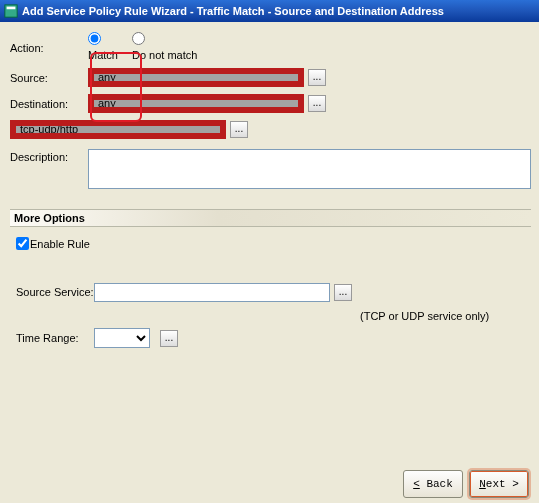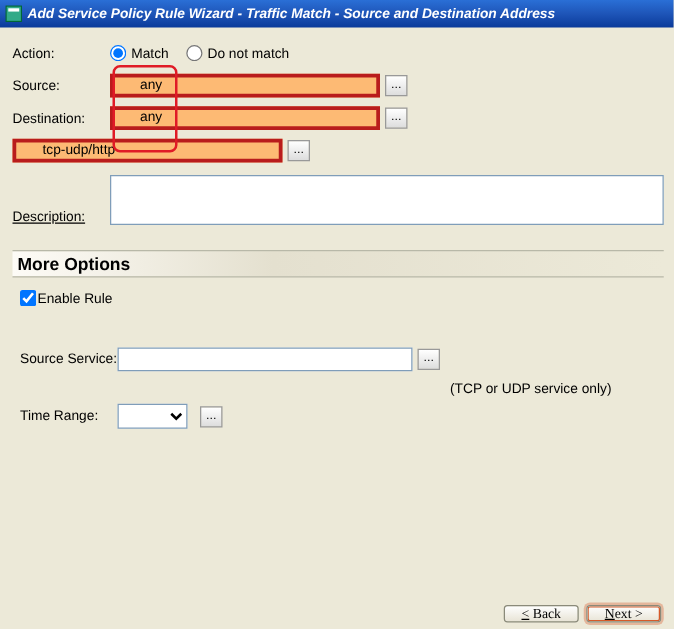--- a/index.html
+++ b/index.html
@@ -14,50 +14,49 @@
 }
 .titlebar {
   background: linear-gradient(to bottom, #2a6fd6 0%, #1e55b8 50%, #0a3a9a 100%);
   height: 22px;
   display: flex;
   align-items: center;
   padding: 0 4px;
   color: #fff;
   font-weight: bold;
   font-size: 11px;
-  font-style: italic;
 }
 .titlebar-icon {
   width: 14px; height: 14px; margin-right:4px;
 }
 .client {
   padding: 10px 8px 0 10px;
 }
 .row {
   display: flex;
   align-items: center;
   margin-bottom: 6px;
   min-height: 20px;
 }
 .row-label {
   width: 78px;
   color: #000;
   padding-top: 2px;
 }
 .radio-group { display: flex; align-items: center; gap: 6px; }
-.radio-group label { display: flex; align-items: flex-end; gap: 4px; }
+.radio-group label { display: flex; align-items: flex-start; gap: 4px; flex-direction: column; }
 .radio-group input { margin: 0; }
 .picker {
   display:flex; align-items:center;
 }
 .long-input {
   height: 19px;
-  border: 3px solid #b91c1c;
-  background: #fdba74;
-  padding: 1px 21px;
+  border: 6px solid #b91c1c;
+  background: #a3a3a3;
+  padding: 1px 4px;
   font-family: Tahoma, Arial, sans-serif;
   font-size: 11px;
   width: 216px;
 }
 .highlight-box {
   border: 2px solid #e01b26;
   border-radius: 6px;
   position: absolute;
   left: 90px;
   top: 52px;
@@ -87,21 +86,21 @@
   padding: 2px;
 }
 .section-head {
   margin-top: 20px;
   border: 1px solid #b8b8a8;
   border-width: 1px 0;
   background: #eae6d6;
   background: linear-gradient(to right, #fdfbf6, #e4e0cf 40%, #ece9d8);
   padding: 2px 4px;
   font-weight: bold;
-  font-size: 14px;
+  font-size: 11px;
 }
 .more-area {
   padding: 10px 6px 0 6px;
 }
 .checkbox-row {
   display:flex; align-items:center; gap:1px; margin-bottom:12px;
 }
 .checkbox-row input { margin:0; }
 .mo-label { width: 78px; }
 .ss-input {
@@ -123,26 +122,26 @@
   width: 56px;
 }
 .button-bar {
   position: absolute;
   right: 10px;
   bottom: 5px;
   display:flex;
   gap: 6px;
 }
 .win-btn {
-  height: 14px;
+  height: 28px;
   min-width: 60px;
   border: 1px solid #8a8a7a;
   border-radius: 3px;
   background: linear-gradient(#fefefe, #e8e4d6);
-  font-family: Liberation Serif, serif;
+  font-family: Liberation Mono, monospace;
   font-size: 11px;
   padding: 0 0;
   cursor: pointer;
 }
 .win-btn.default {
   box-shadow: 0 0 0 1px #d65a2a inset, 0 0 0 2px rgba(214,90,42,.35);
 }
 .underline-first::first-letter { text-decoration: underline; }
 </style>
 </head>
@@ -188,21 +187,21 @@
     </div>
   </div>
 
   <div class="row">
     <div class="picker">
       <input class="long-input" value="tcp-udp/http" style="">
       <div class="browse-btn">...</div>
     </div>
   </div>
 
-  <div class="row" style="align-items:flex-end; margin-top:10px;text-decoration:underline;">
+  <div class="row" style="align-items:flex-start; margin-top:10px;">
     <span class="row-label">Description:</span>
     <textarea class="desc-area" style=""></textarea>
   </div>
 
   <div class="highlight-box"></div>
 
   <div class="section-head">More Options</div>
 
   <div class="more-area">
     <div class="checkbox-row">

